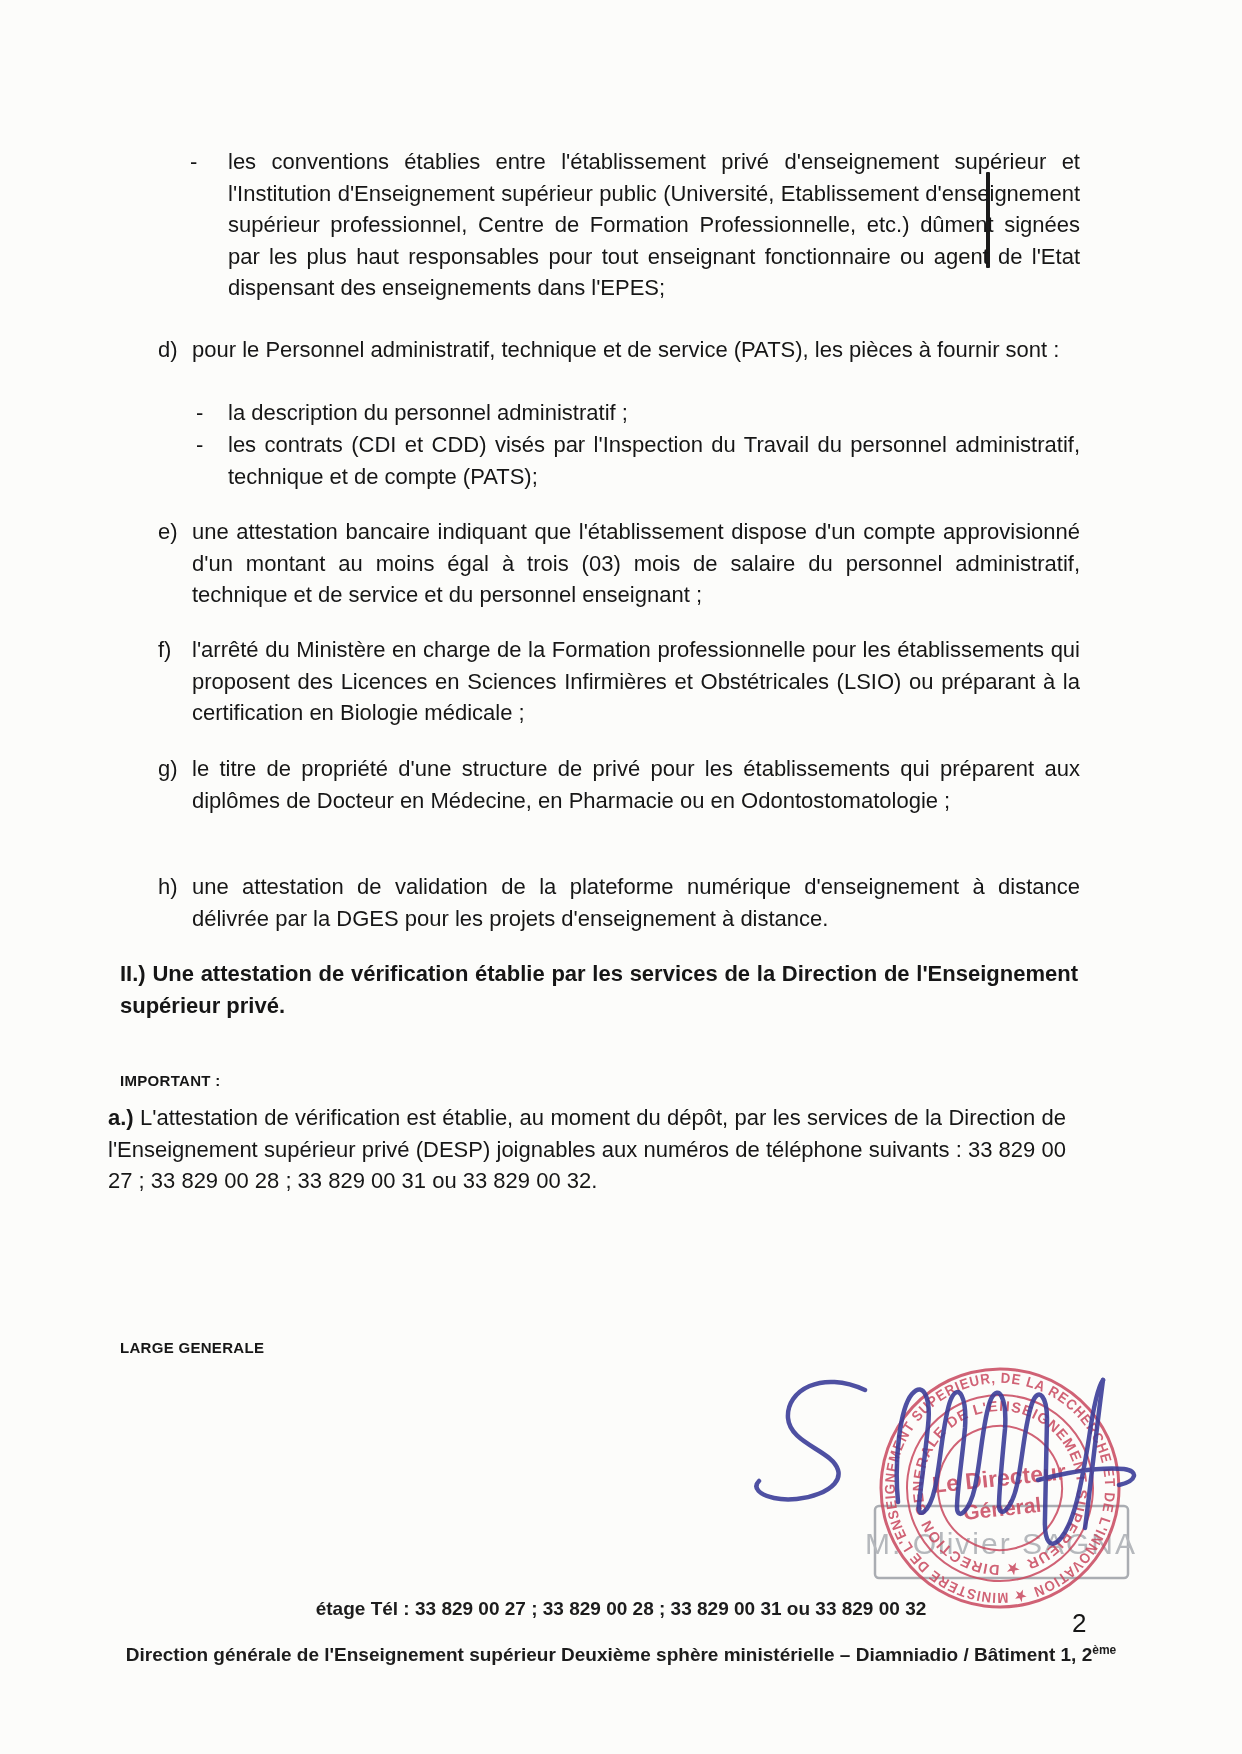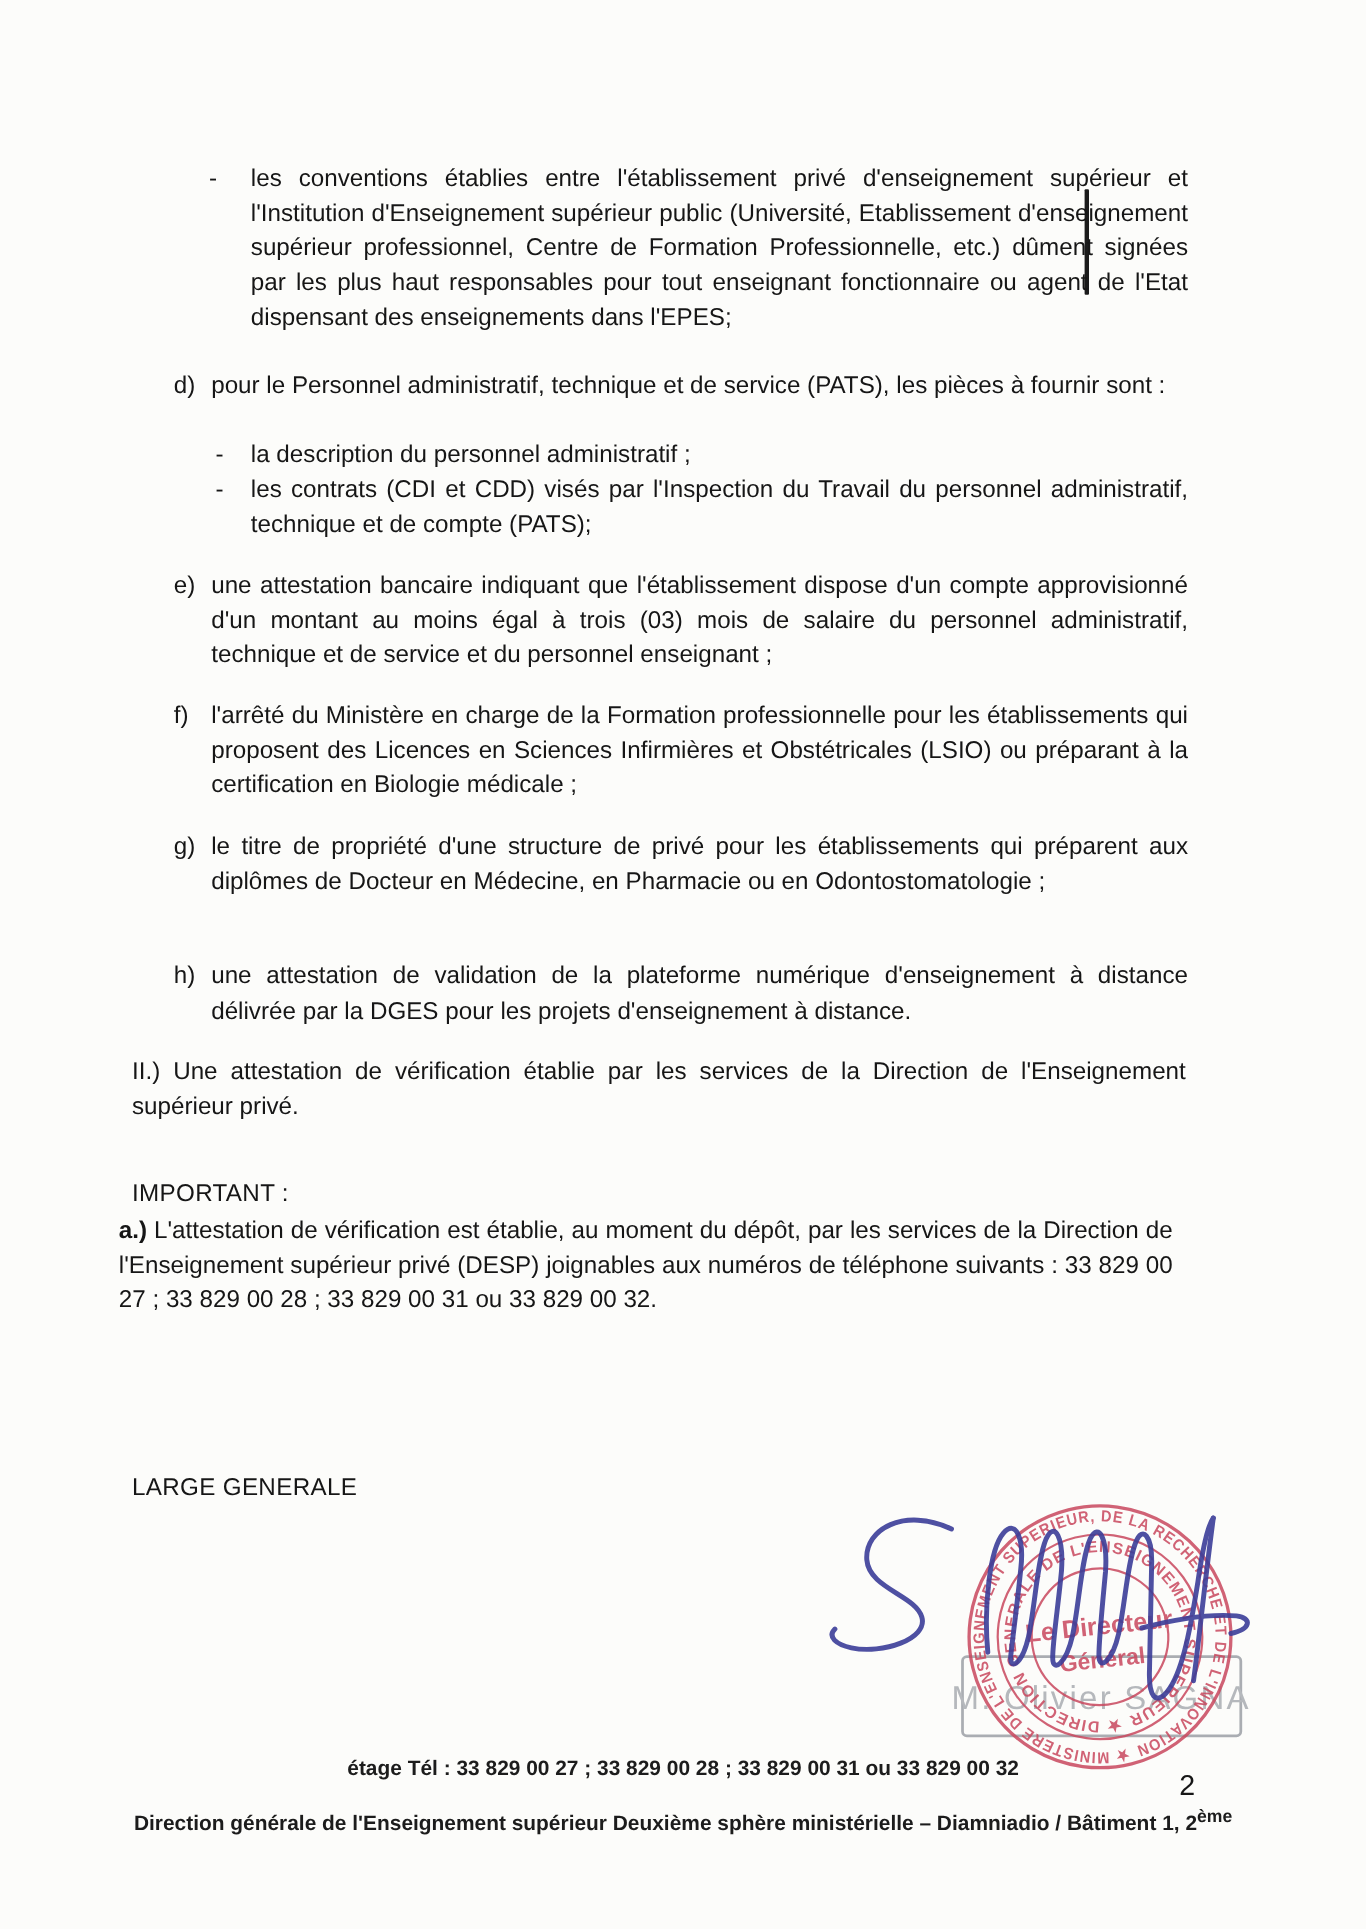--- a/index.html
+++ b/index.html
@@ -6,23 +6,23 @@
   .page{
     position:relative;width:1242px;height:1754px;margin:0 auto;
     background:#fcfcfa;color:#161616;overflow:hidden;
     font-family:"Liberation Sans",sans-serif;
   }
   .blk{position:absolute;font-size:22px;line-height:31.5px;}
   .jp{text-align:justify;text-align-last:left;}
   .item .lbl{position:absolute;left:0;top:0;}
   .item .txt{display:block;}
   .b{font-weight:700;}
-  .heading{position:absolute;font-size:22px;font-weight:400;letter-spacing:.3px;}
+  .heading{position:absolute;font-size:15px;font-weight:700;letter-spacing:.3px;}
   .footer{position:absolute;left:0;width:100%;text-align:center;font-size:19px;font-weight:700;color:#1c1c1c;}
-  .footer sup{font-size:16px;}
+  .footer sup{font-size:12px;}
   .pagenum{position:absolute;left:1072px;top:1608px;font-size:26px;}
   .artifact{position:absolute;left:986px;top:172px;width:4px;height:96px;background:#1b1b1b;border-radius:1px;}
   .stamp-svg{position:absolute;left:720px;top:1340px;width:460px;height:330px;}
   svg text{font-family:"Liberation Sans",sans-serif;}
 </style>
 </head>
 <body>
 
 <div class="page">
 
@@ -60,21 +60,21 @@
   <div class="blk item" style="left:158px;top:753px;width:922px">
     <span class="lbl">g)</span>
     <span class="txt jp" style="padding-left:34px">le titre de propriété  d'une structure de privé pour les établissements qui préparent aux diplômes de Docteur en Médecine, en Pharmacie ou en Odontostomatologie ;</span>
   </div>
 
   <div class="blk item" style="left:158px;top:871px;width:922px">
     <span class="lbl">h)</span>
     <span class="txt jp" style="padding-left:34px">une attestation de validation de la plateforme numérique d'enseignement à distance délivrée par la DGES pour les projets d'enseignement à distance.</span>
   </div>
 
-  <div class="blk jp" style="left:120px;top:958px;width:958px;font-weight:400">
+  <div class="blk jp" style="left:120px;top:958px;width:958px;font-weight:700">
     <span>II.)</span>
     <span>Une attestation de vérification établie par les services de la Direction de l'Enseignement supérieur privé.</span>
   </div>
 
   <div class="heading" style="left:120px;top:1072px">IMPORTANT :</div>
 
   <div class="blk jp" style="left:108px;top:1102px;width:958px">
     <span class="b">a.)</span><span> L'attestation de vérification est établie, au moment du dépôt, par les services de la Direction de l'Enseignement supérieur privé (DESP) joignables aux numéros de téléphone suivants :  33 829 00 27 ; 33 829 00 28 ; 33 829 00 31 ou 33 829 00 32.</span>
   </div>
 

